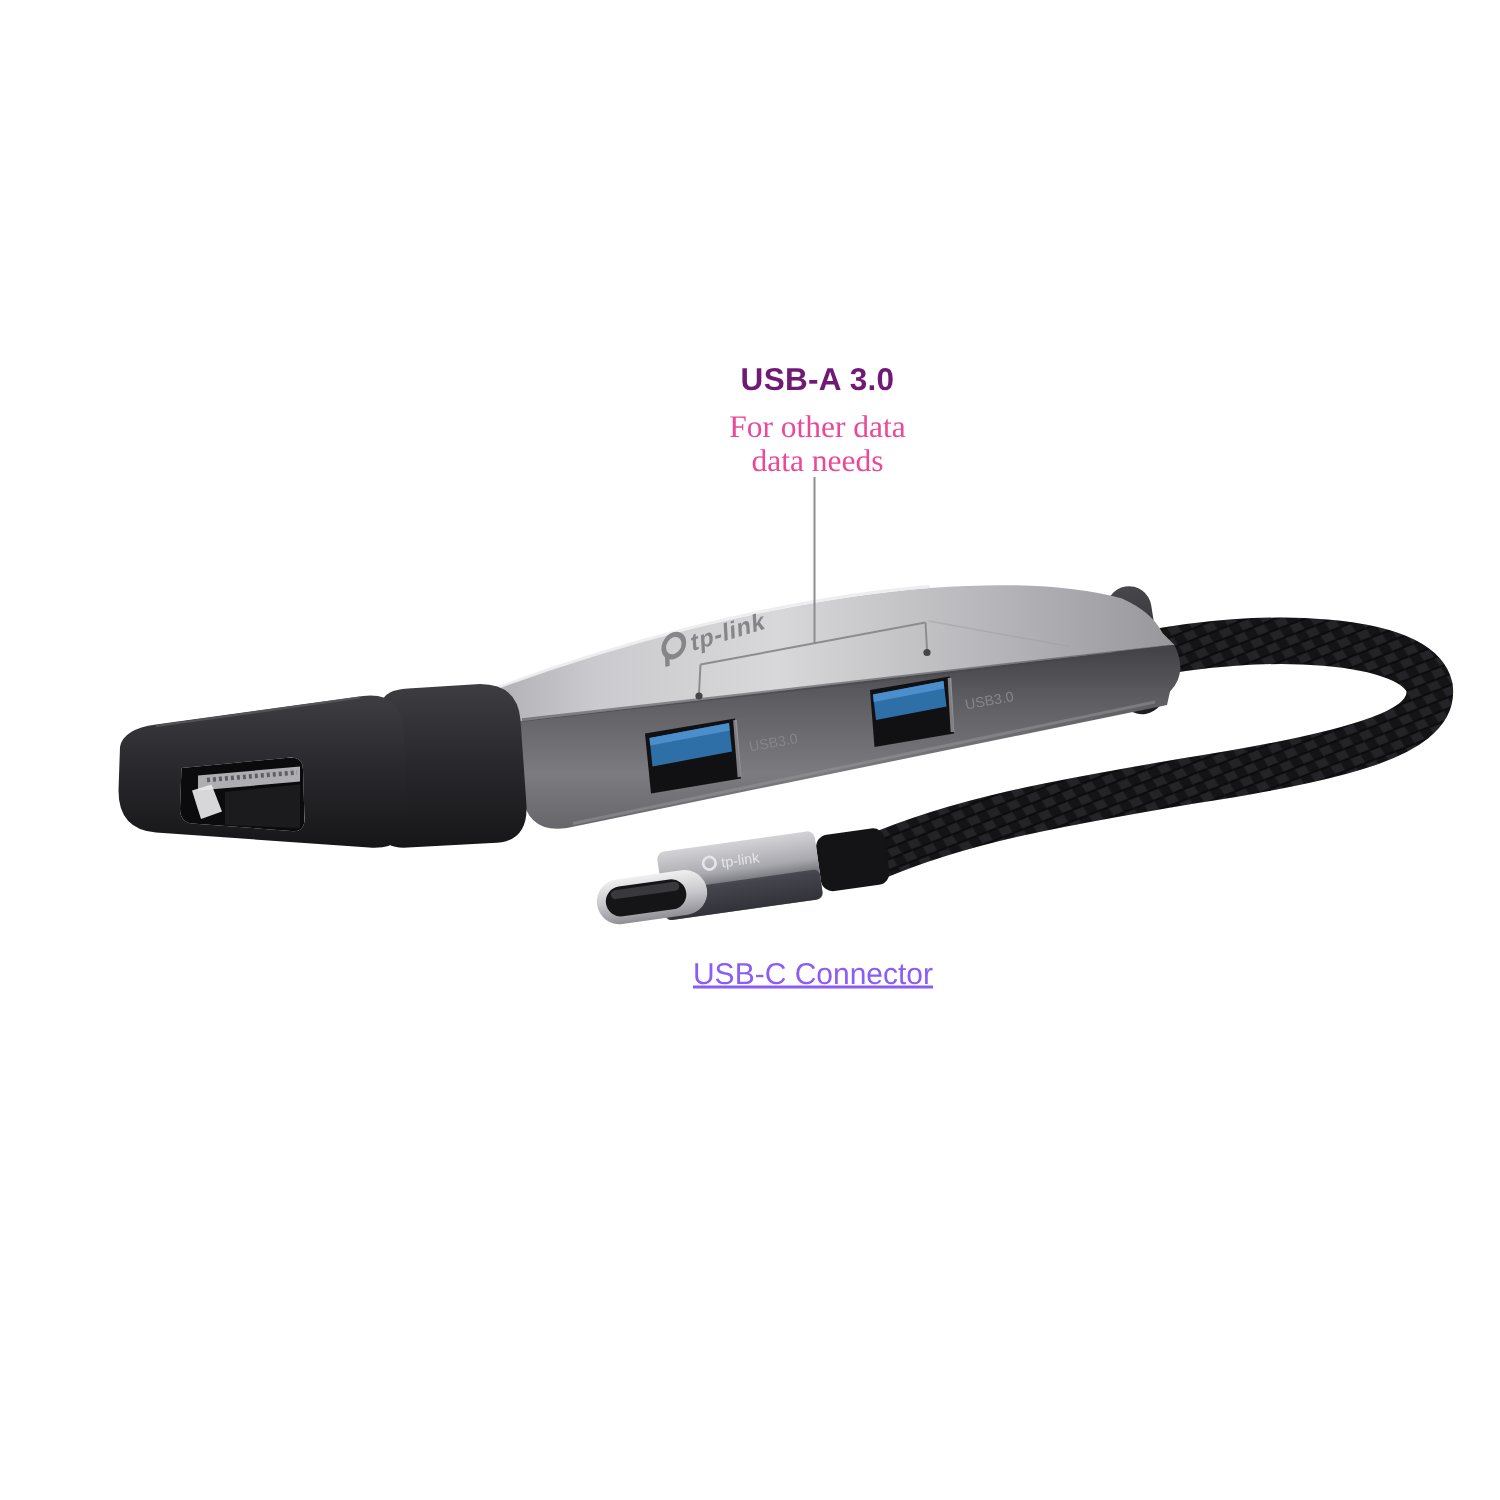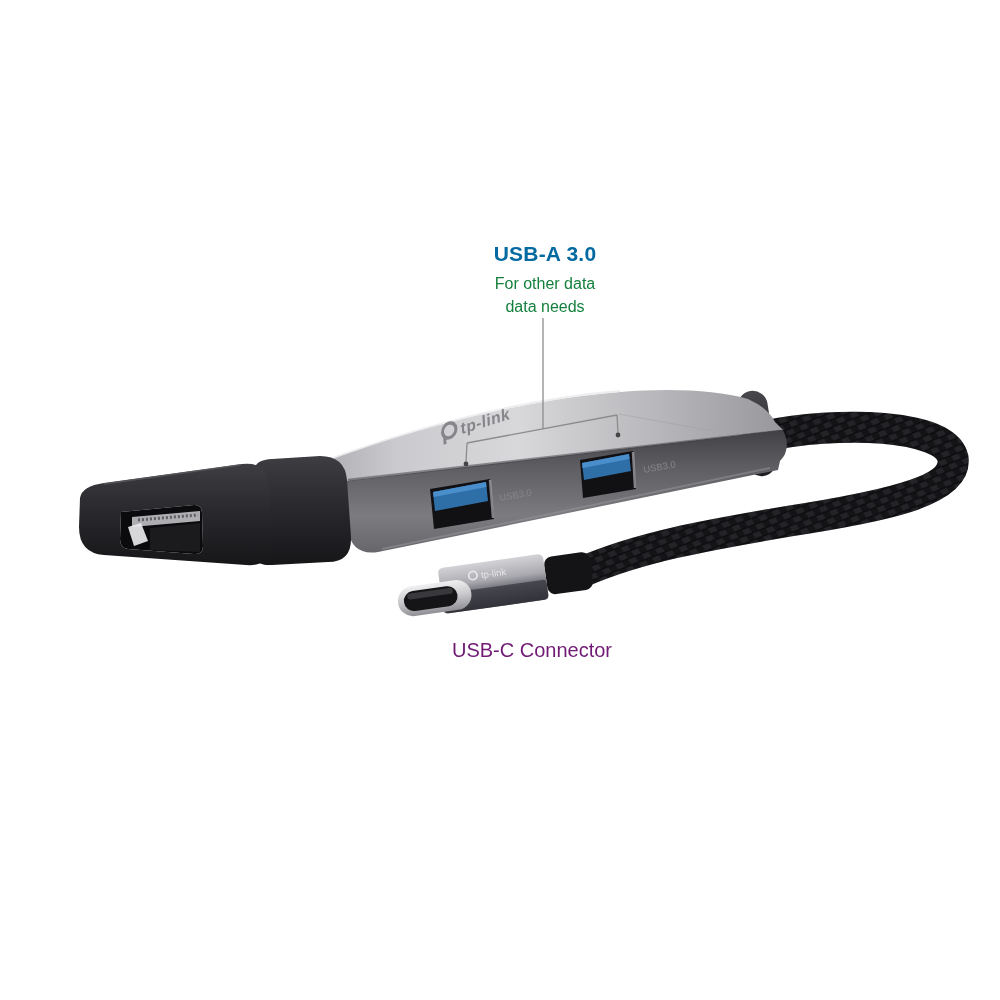--- a/index.html
+++ b/index.html
@@ -6,26 +6,26 @@
   .stage {
     position: relative;
     width: 1000px;
     height: 1000px;
     background: #ffffff;
     overflow: hidden;
     font-family: "Liberation Sans", sans-serif;
   }
   .stage svg { position: absolute; left: 0; top: 0; }
   .ann { position: absolute; text-align: center; color: #1c1c1c; }
-  .ann .ann-title { font-weight: bold; font-size: 21px; letter-spacing: .2px; color: #0369a1; }
-  .ann .ann-desc { margin-top: 7px; font-size: 16px; line-height: 22.5px; color: #15803d; }
+  .ann .ann-title { font-weight: bold; font-size: 21px; letter-spacing: .2px; color: #701a75; }
+  .ann .ann-desc { margin-top: 7px; font-size: 21px; line-height: 22.5px; color: #ec4899; font-family: Liberation Serif, serif; }
   .ann-usba { left: 445px; top: 242px; width: 200px; }
   .ann-hdmi { left: 40px;  top: 612px; width: 202px; }
   .ann-hdmi .ann-desc { line-height: 26px; }
-  .ann-usbc { left: 422px; top: 639px; width: 220px; font-size: 20px; color: #701a75; }
+  .ann-usbc { left: 432px; top: 639px; width: 220px; font-size: 20px; color: #8b5cf6; text-decoration: underline; }
   .svg-label { font-family: "Liberation Sans", sans-serif; }
 </style>
 </head>
 <body>
 
 <div class="stage">
 
 <svg width="1000" height="1000" viewBox="0 0 1000 1000">
   <defs>
     <linearGradient id="gradTop" x1="0" y1="0" x2="1" y2="0">

